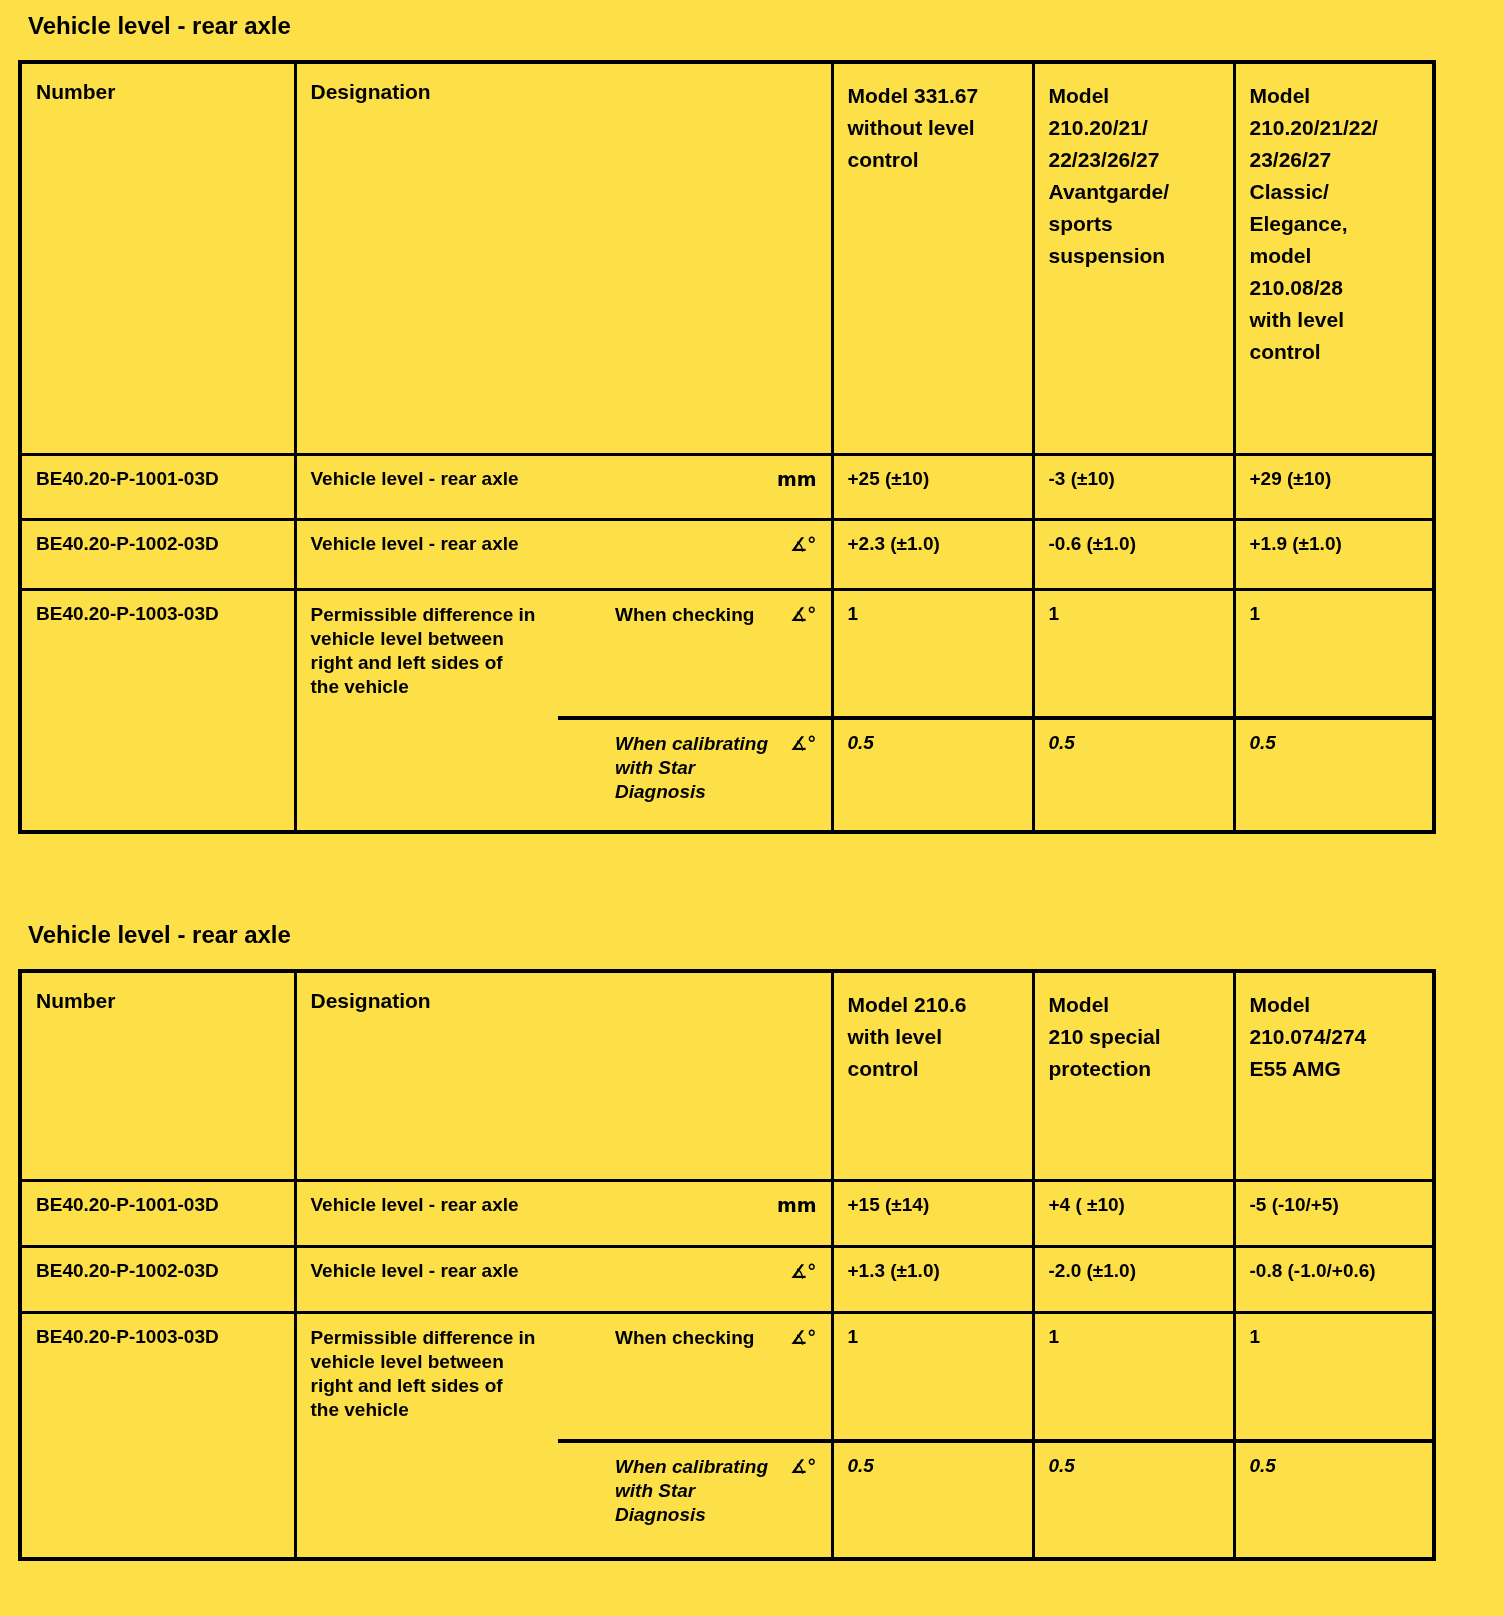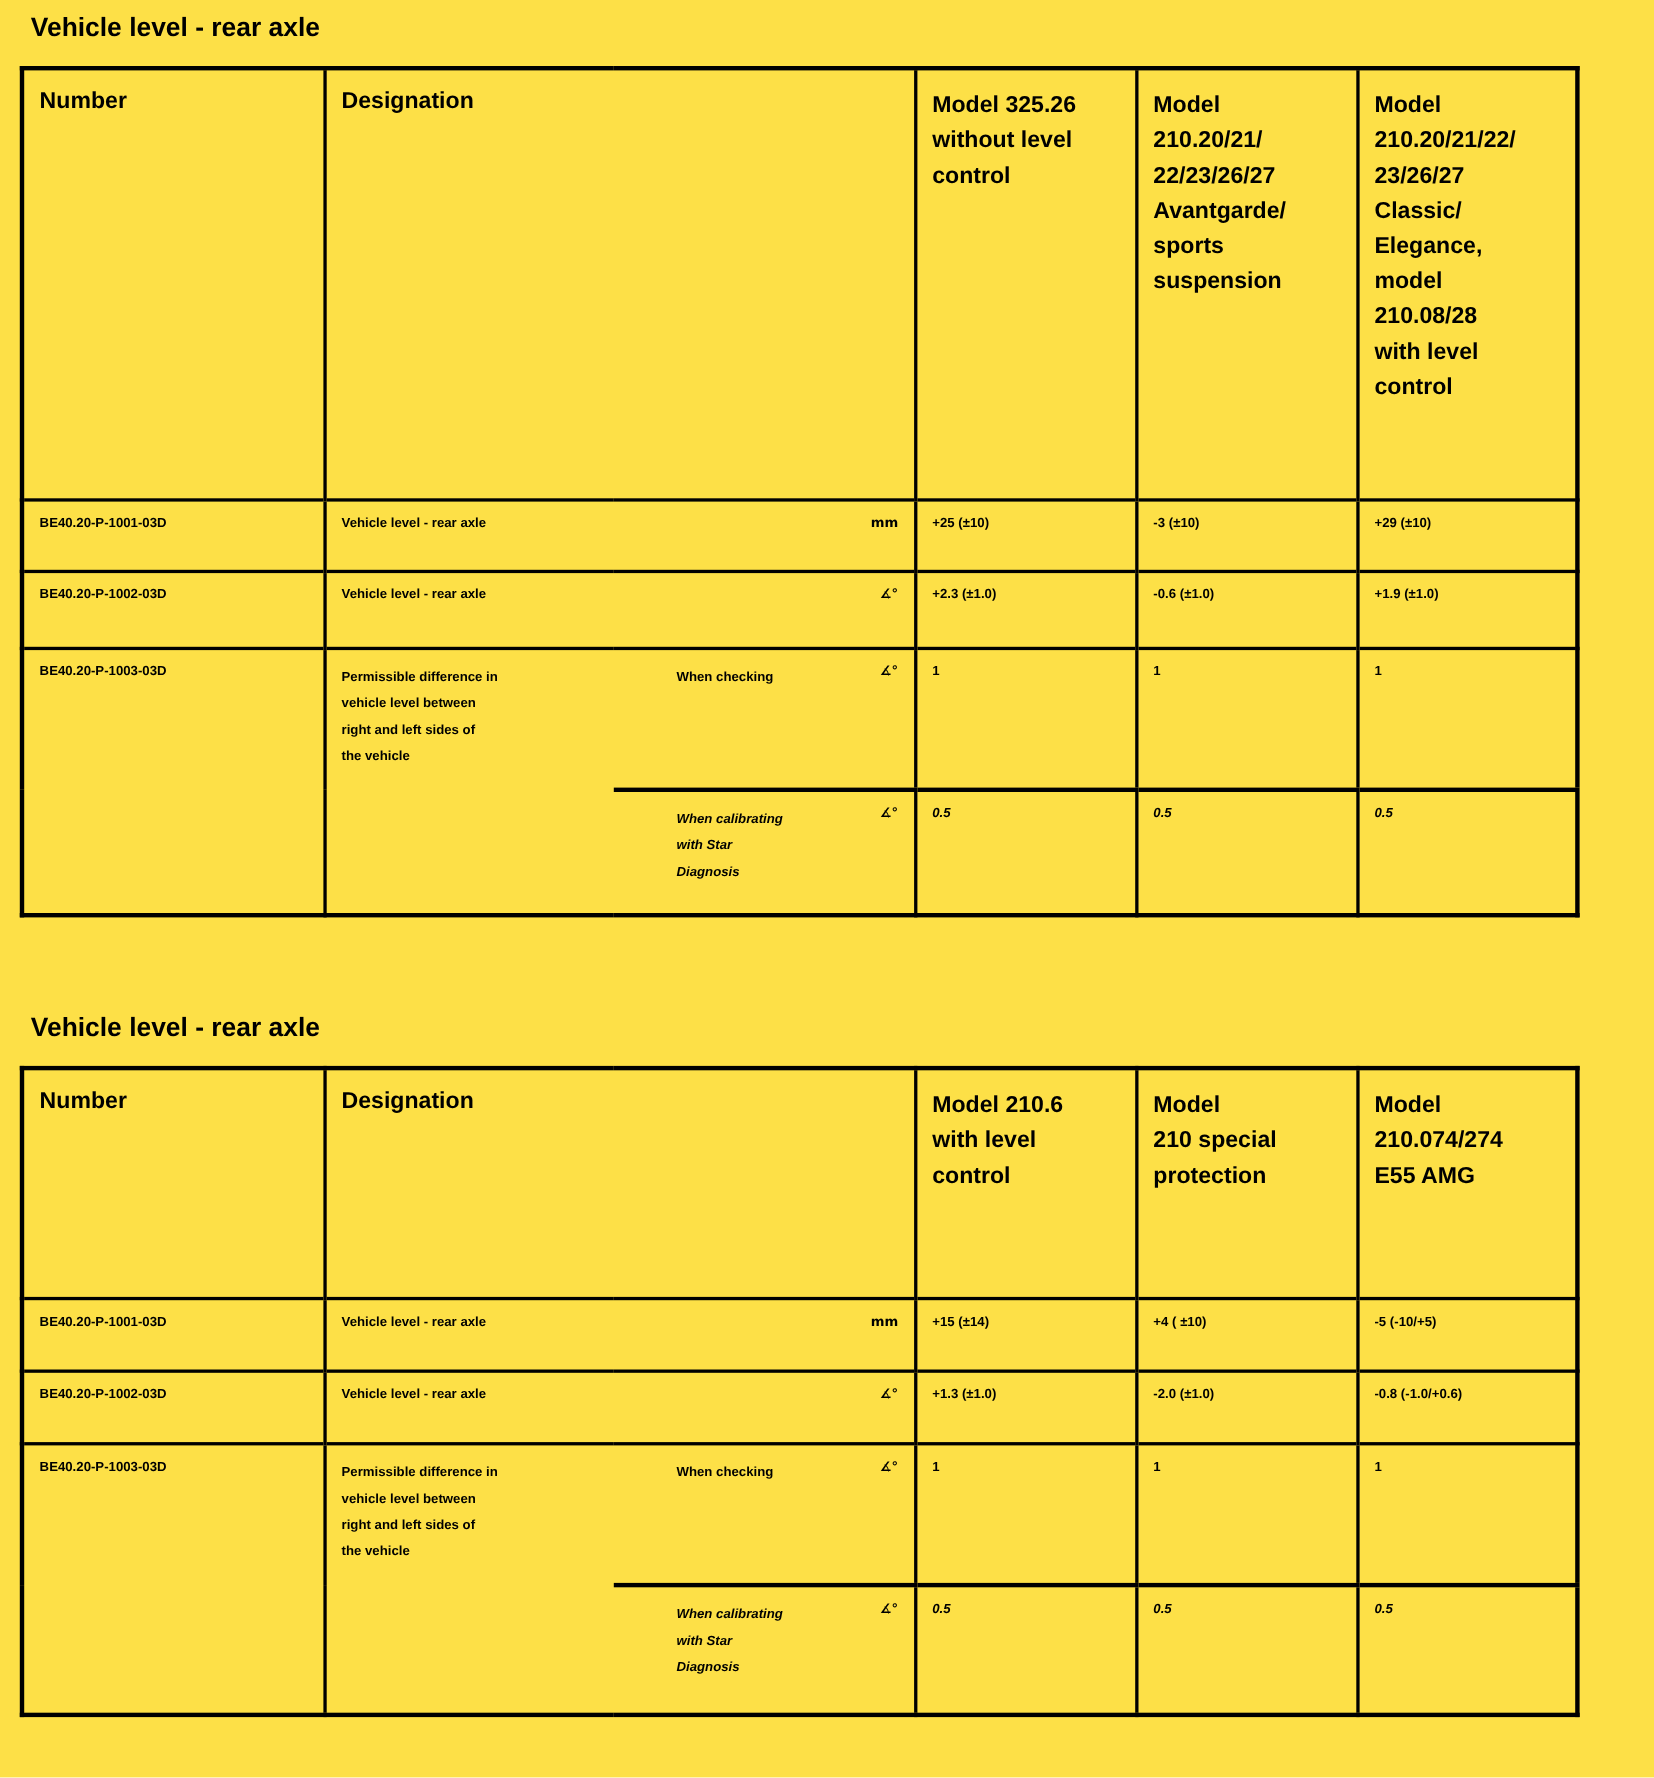--- a/index.html
+++ b/index.html
@@ -24,21 +24,21 @@
   table.spec {
     border-collapse: collapse;
     table-layout: fixed;
     width: 1414px;
     border: 4px solid #000;
     padding-left: 34px;
   }
   table.spec td {
     vertical-align: top;
     padding: 12px 14px;
-    font-size: 12px;
+    font-size: 19px;
     overflow: hidden;
   }
   tr.hdr-row td {
     font-size: 21px;
     padding-top: 16px;
   }
   td.model-hdr {
     white-space: pre-line;
     line-height: 32px;
   }
@@ -83,21 +83,21 @@
           <col style="width:263px">
           <col style="width:274px">
         <col style="width:201px">
           <col style="width:201px">
           <col style="width:200px">
       </colgroup>
       <tbody>
         <tr class="hdr-row">
           <td>Number</td>
           <td colspan="2" class="vl">Designation</td>
-          <td class="vl model-hdr">Model 325.26
+          <td class="vl model-hdr">Model 331.67
 without level
 control</td>
           <td class="vl model-hdr">Model
 210.20/21/
 22/23/26/27
 Avantgarde/
 sports
 suspension</td>
           <td class="vl model-hdr">Model
 210.20/21/22/

